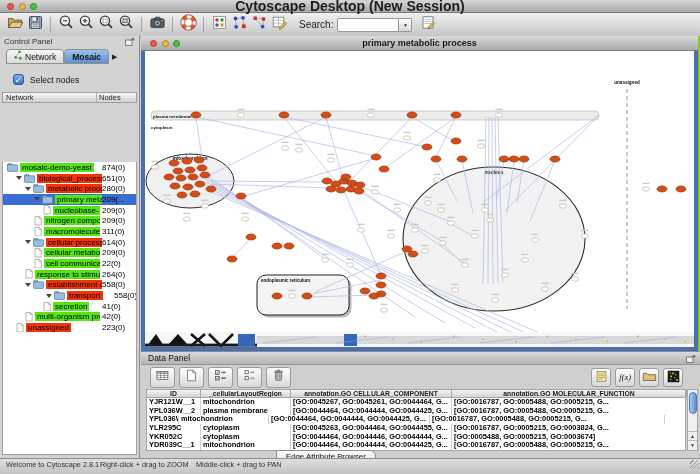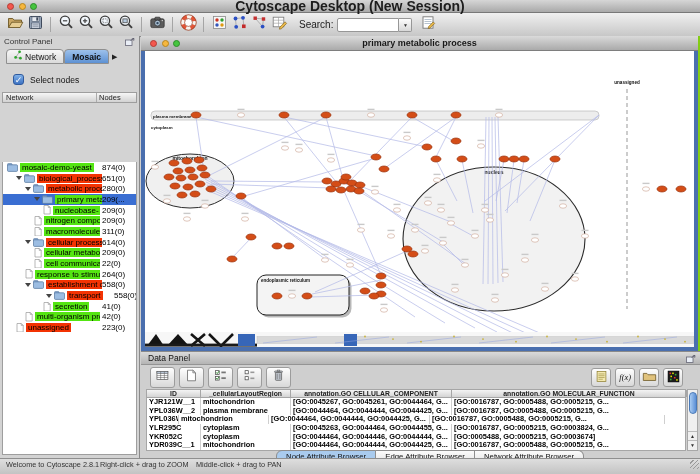--- a/index.html
+++ b/index.html
@@ -820,23 +820,21 @@
               <span style="width: 235px;">[GO:0016787, GO:0005488, GO:0005215, G...</span>
             </div>
           </div>
       </div>
       <div class="dp-scroll">
         <div class="thumb"></div>
         <div class="sarrow" style="bottom:9px">▲</div>
         <div class="sarrow" style="bottom:0">▼</div>
       </div>
       <div class="dp-tabs" id="dp-tabs">
-          <div class="dptab sel">Node Attribute Browser</div>
           <div class="dptab">Edge Attribute Browser</div>
-          <div class="dptab">Network Attribute Browser</div>
         </div>
     </div>
   </div>
 
   <div class="statusbar">
     <span style="left:6px">Welcome to Cytoscape 2.8.1</span>
     <span style="left:100px">Right-click + drag to ZOOM</span>
     <span style="left:196px">Middle-click + drag to PAN</span>
     <span class="grip"></span>
   </div>

